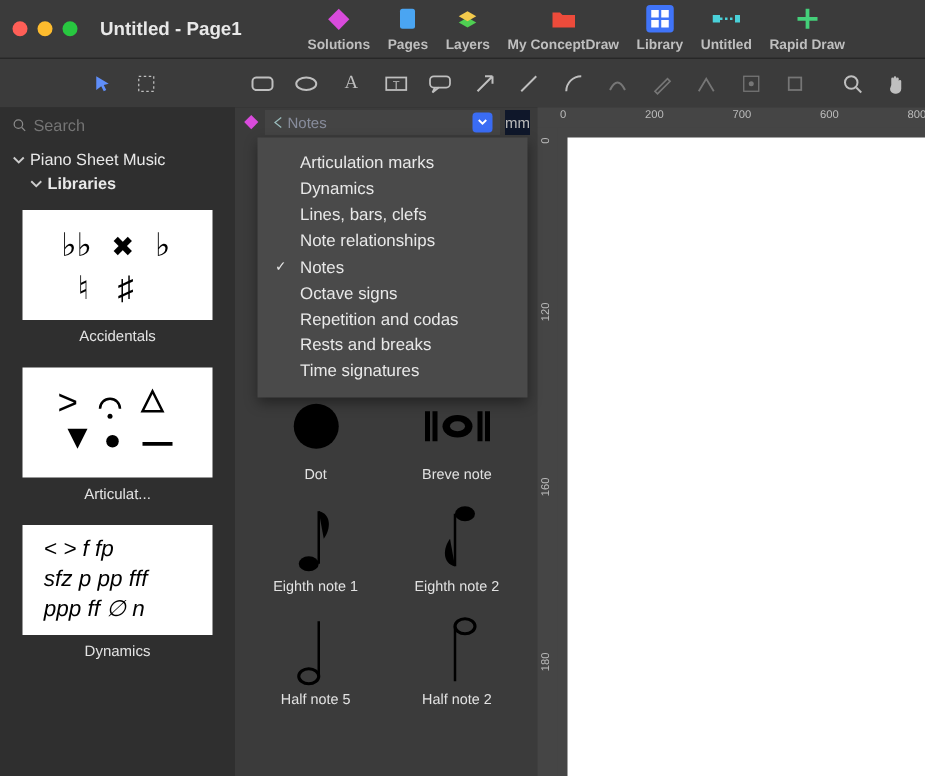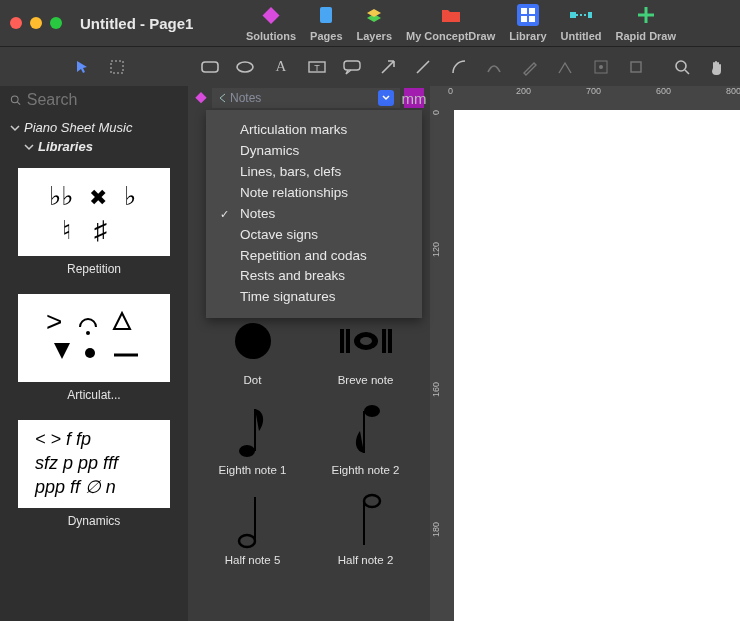--- a/index.html
+++ b/index.html
@@ -14,35 +14,35 @@
   .topitem .ic { width:22px; height:22px; display:flex; align-items:center; justify-content:center; }
   .topitem:nth-child(5) .ic svg { background:#4074f8; border-radius:3px; }
   .toolbar { height:40px; background:#3b3b3b; border-top:1px solid #222; display:flex; align-items:center; padding:0 10px; gap:10px; }
   .tbtn { width:26px; height:26px; display:flex; align-items:center; justify-content:center; color:#bfbfbf; cursor:pointer; }
   .tspacer { width:50px; }
   .tspacer2 { flex:1; }
   .main { display:flex; height:535px; }
   .sidebar { width:188px; background:#2f2f2f; display:flex; flex-direction:column; }
   .search { display:flex; align-items:center; gap:6px; padding:6px 10px; height:28px; font-size:12px; color:#8a8a8a; }
   .search svg { width:12px; height:12px; }
-  .search input { background:transparent; border:none; color:#bbb; font-size:16px; width:100%; outline:none; }
+  .search input { background:transparent; border:none; color:#bbb; font-size:13px; width:100%; outline:none; }
   .tree { padding:6px 10px 10px 10px; font-size:13px; }
-  .tree .row { display:flex; align-items:center; gap:4px; cursor:pointer; margin-bottom:4px;font-style:italic; }
+  .tree .row { display:flex; align-items:center; gap:4px; cursor:pointer; margin-bottom:4px; }
   .tree .row.child { padding-left:14px; font-weight:700; }
   .chev { width:10px; height:10px; }
   .libgrid { padding:0 18px; overflow:auto; }
   .libitem { text-align:center; margin-bottom:18px; cursor:pointer; }
   .libthumb { background:#fff; height:88px; display:flex; align-items:center; justify-content:center; color:#000; }
   .liblabel { margin-top:6px; font-size:12px; color:#e3e3e3; }
   .midpanel { width:242px; background:#3b3b3b; position:relative; }
   .midheader { height:24px; display:flex; align-items:center; padding:0 6px; gap:4px; }
   .midheader .mk { width:14px; height:14px; color:#d44bdc; }
   .combo { flex:1; height:20px; background:#444; display:flex; align-items:center; padding:0 6px; font-size:12px; position:relative; color:#bfc7e3; }
   .combo .arrow { margin-left:auto; width:16px; height:16px; background:#3a6cf4; border-radius:3px; display:flex; align-items:center; justify-content:center; }
-  .mmtag { width:20px; height:20px; background:#a21caf; font-size:15px; color:#bbb; display:flex; align-items:center; justify-content:center; }
+  .mmtag { width:20px; height:20px; background:#0f172a; font-size:12px; color:#bbb; display:flex; align-items:center; justify-content:center; }
   .drop { position:absolute; top:24px; left:18px; right:8px; background:#4a4a4a; padding:10px 14px; font-size:13.5px; line-height:1.55; z-index:10; box-shadow:0 4px 10px rgba(0,0,0,.4); }
   .drop .opt { display:flex; align-items:center; gap:8px; cursor:pointer; }
   .drop .opt .ck { width:12px; display:inline-block; font-size:11px; color:#e6e6e6; }
   .shapegrid { padding-top:200px; display:grid; grid-template-columns:1fr 1fr; gap:14px 4px; padding-left:10px; padding-right:10px; }
   .shape { text-align:center; cursor:pointer; }
   .shapeprev { height:62px; display:flex; align-items:center; justify-content:center; color:#000; }
   .shapelabel { font-size:11.5px; color:#e2e2e2; margin-top:2px; }
   .rulerarea { flex:1; background:#454545; display:flex; flex-direction:column; position:relative; }
   .ruler-h { height:16px; background:#454545; position:relative; overflow:hidden; font-size:9px; color:#bbb; }
   .ruler-h .num { position:absolute; top:0; }
@@ -246,21 +246,21 @@
       <div class="libitem">
         <div class="libthumb">
           <svg width="120" height="70" viewBox="0 0 120 70">
               <text x="15" y="28" font-size="26" font-family="serif">♭♭</text>
               <text x="55" y="28" font-size="22" font-family="serif">✖</text>
               <text x="90" y="28" font-size="26" font-family="serif">♭</text>
               <text x="28" y="62" font-size="26" font-family="serif">♮</text>
               <text x="60" y="62" font-size="26" font-family="serif">♯</text>
             </svg>
         </div>
-        <div class="liblabel">Repetition</div>
+        <div class="liblabel">Accidentals</div>
       </div>
       <div class="libitem">
         <div class="libthumb">
           <svg width="120" height="70" viewBox="0 0 120 70">
               <text x="12" y="28" font-size="28" font-family="serif">&gt;</text>
               <path d="M46 24a8 8 0 0116 0" stroke="#000" stroke-width="2" fill="none"></path>
               <circle cx="54" cy="30" r="2"></circle>
               <path d="M88 10l8 16h-16z" fill="none" stroke="#000" stroke-width="2"></path>
               <path d="M20 40l8 16 8-16z" fill="#000"></path>
               <circle cx="56" cy="50" r="5"></circle>

